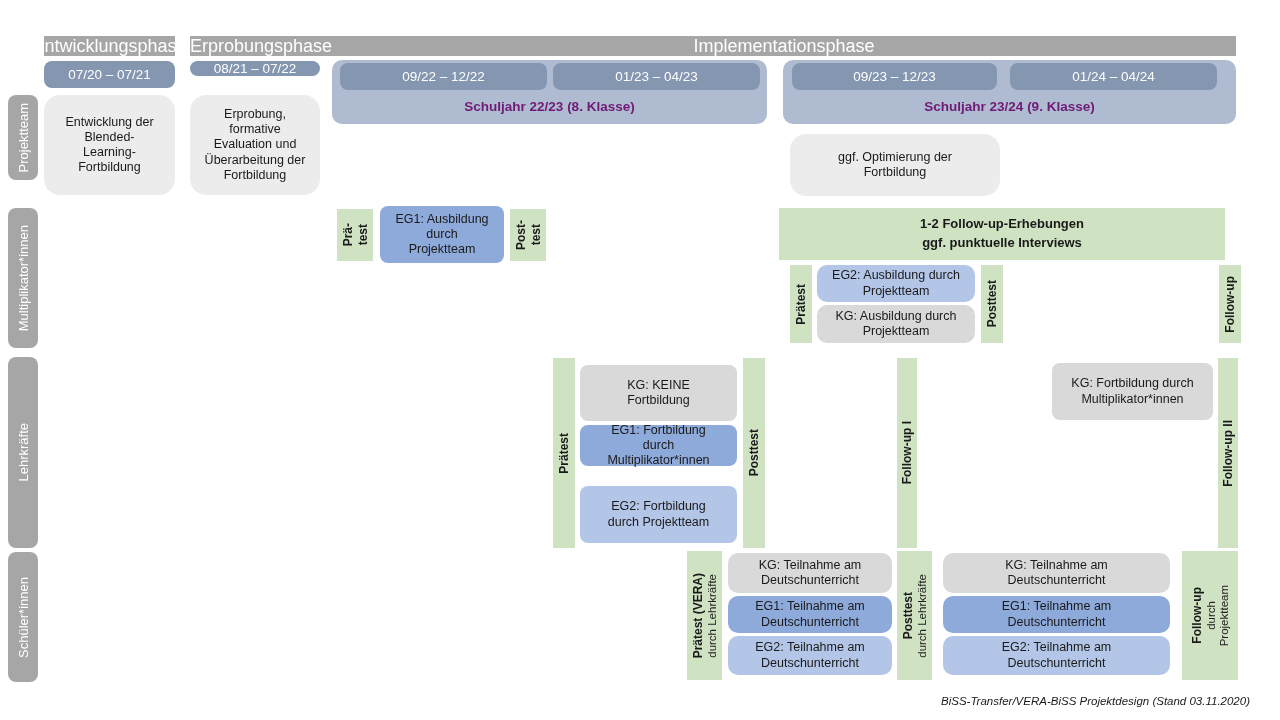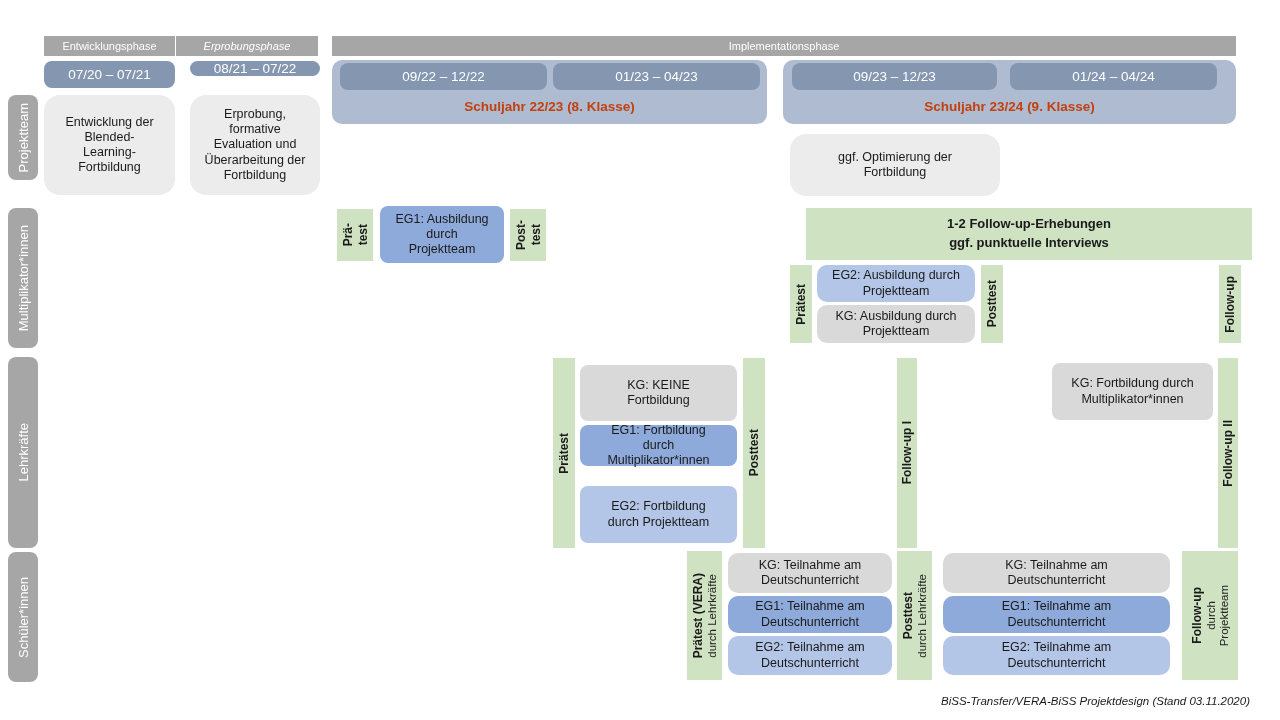--- a/index.html
+++ b/index.html
@@ -2,28 +2,28 @@
 <html><head>
 <meta charset="utf-8">
 <style>
   html,body{margin:0;padding:0;background:#ffffff;}
   #canvas{
     position:relative;width:1280px;height:720px;overflow:hidden;
     font-family:"Liberation Sans",sans-serif;background:#ffffff;color:#1a1a1a;
   }
   .abs{position:absolute;box-sizing:border-box;}
   
-  .phase-hdr{background:#a6a6a6;color:#ffffff;font-size:11px;
+  .phase-hdr{background:#a6a6a6;color:#ffffff;font-size:18px;
     display:flex;align-items:center;justify-content:center;}
   
   .date-box{background:#8496b0;color:#ffffff;font-size:13.5px;border-radius:8px;
     display:flex;align-items:center;justify-content:center;}
   
   .sy-container{background:#aebbd1;border-radius:10px;}
-  .sy-label{color:#c2410c;font-weight:bold;font-size:13.5px;
+  .sy-label{color:#701a75;font-weight:bold;font-size:13.5px;
     display:flex;align-items:center;justify-content:center;}
   
   .row-label{background:#a6a6a6;border-radius:8px;color:#ffffff;
     display:flex;align-items:center;justify-content:center;}
   .row-label .vt{writing-mode:vertical-rl;transform:rotate(180deg);font-size:13px;white-space:nowrap;}
   
   .box{display:flex;align-items:center;justify-content:center;text-align:center;
     font-size:12.5px;line-height:1.22;}
   .grayL{background:#ececec;border-radius:16px;}
   .kg{background:#d9d9d9;border-radius:10px;}
@@ -40,21 +40,21 @@
   .fu-bar{display:flex;flex-direction:column;align-items:center;justify-content:center;
     font-weight:bold;font-size:13px;line-height:1.45;text-align:center;}
   .footer{font-style:italic;font-size:11.5px;color:#1a1a1a;white-space:nowrap;}
 </style>
 </head>
 <body>
 
 <div id="canvas">
 
   <div class="abs phase-hdr" style="left:44px;top:36px;width:131px;height:20px;">Entwicklungsphase</div>
-  <div class="abs phase-hdr" style="left:176px;top:36px;width:142px;height:20px;font-style:italic;">Erprobungsphase</div>
+  <div class="abs phase-hdr" style="left:190px;top:36px;width:142px;height:20px;">Erprobungsphase</div>
   <div class="abs phase-hdr" style="left:332px;top:36px;width:904px;height:20px;">Implementationsphase</div>
 
   <div class="abs sy-container" style="left:332px;top:60px;width:435px;height:64px;"></div>
   <div class="abs sy-container" style="left:783px;top:60px;width:453px;height:64px;"></div>
 
   <div class="abs date-box" style="left:44px;top:61px;width:131px;height:27px;">07/20 – 07/21</div>
   <div class="abs date-box" style="left:190px;top:61px;width:130px;height:15px;">08/21 – 07/22</div>
   <div class="abs date-box" style="left:340px;top:63px;width:207px;height:27px;">09/22 – 12/22</div>
   <div class="abs date-box" style="left:553px;top:63px;width:207px;height:27px;">01/23 – 04/23</div>
   <div class="abs date-box" style="left:792px;top:63px;width:205px;height:27px;">09/23 – 12/23</div>
@@ -82,21 +82,21 @@
 
   <div class="abs green vwrap" style="left:337px;top:209px;width:36px;height:52px;">
     <span class="vt-b">Prä-</span>
     <span class="vt-b">test</span>
   </div>
   <div class="abs box eg1 r12" style="left:380px;top:206px;width:124px;height:57px;padding:0 14px;">EG1: Ausbildung durch Projektteam</div>
   <div class="abs green vwrap" style="left:510px;top:209px;width:36px;height:52px;">
     <span class="vt-b">Post-</span>
     <span class="vt-b">test</span>
   </div>
-  <div class="abs green fu-bar" style="left:806px;top:208px;width:446px;height:52px;">
+  <div class="abs green fu-bar" style="left:779px;top:208px;width:446px;height:52px;">
     <div>1-2 Follow-up-Erhebungen</div>
     <div>ggf. punktuelle Interviews</div>
   </div>
   <div class="abs green vwrap" style="left:790px;top:265px;width:22px;height:78px;">
     <span class="vt-b">Prätest</span>
   </div>
   <div class="abs box eg2" style="left:817px;top:265px;width:158px;height:37px;padding:0 8px;">EG2: Ausbildung durch Projektteam</div>
   <div class="abs box kg" style="left:817px;top:305px;width:158px;height:38px;padding:0 8px;">KG: Ausbildung durch Projektteam</div>
   <div class="abs green vwrap" style="left:981px;top:265px;width:22px;height:78px;">
     <span class="vt-b">Posttest</span>

